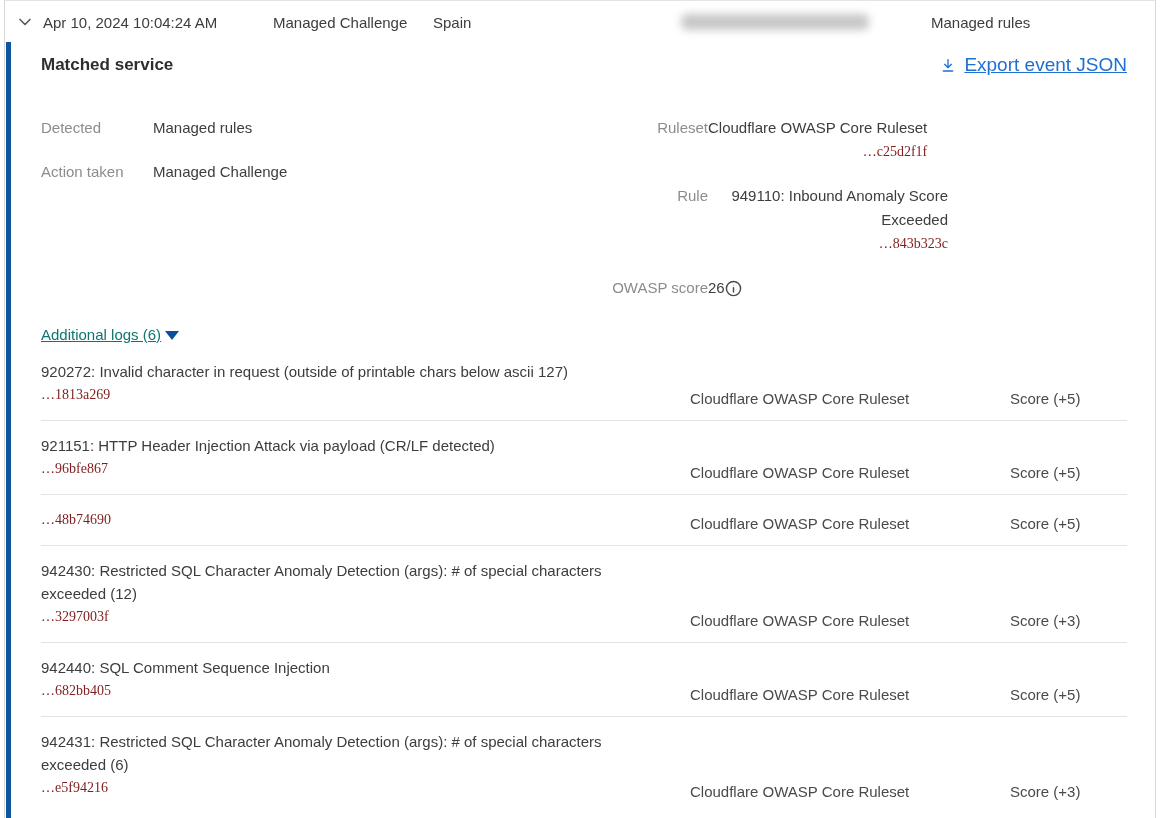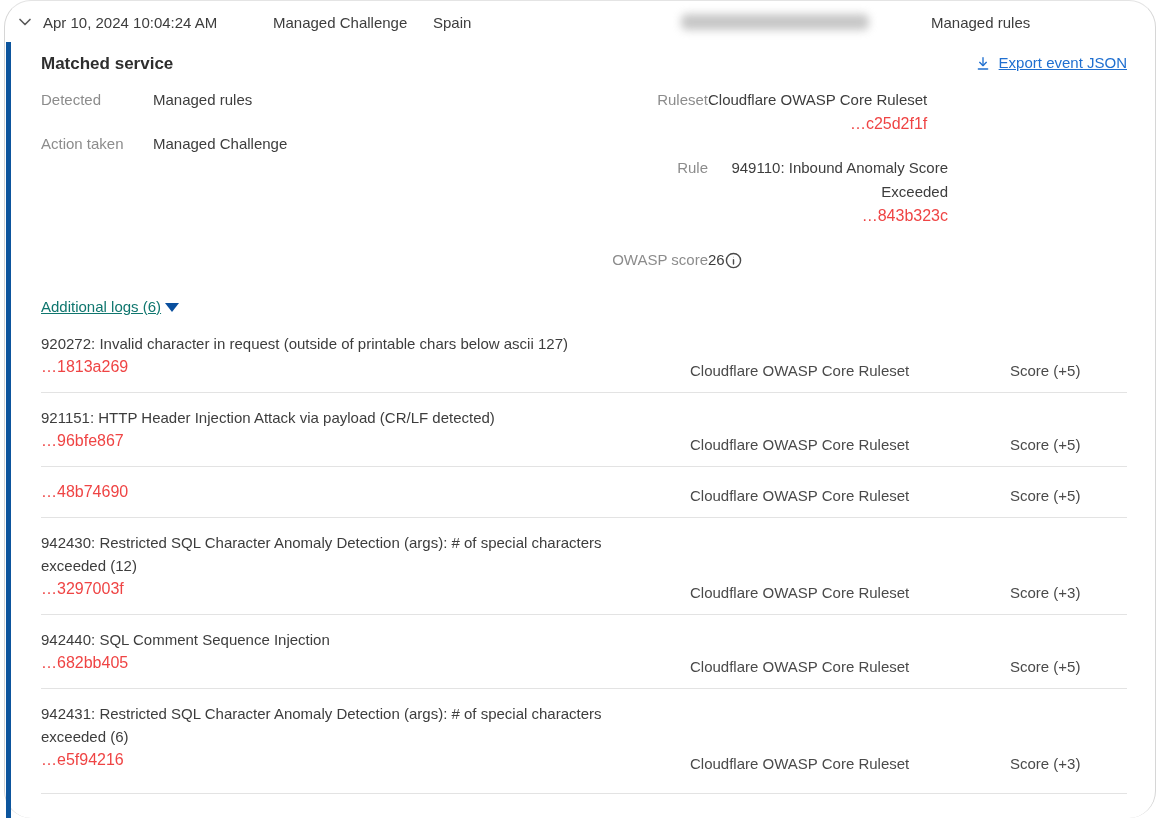--- a/index.html
+++ b/index.html
@@ -11,21 +11,20 @@
   }
   .container {
     width: 1152px;
     height: 818px;
     margin-left: 4px;
     border-left: 1px solid #d6d6d6;
     border-right: 1px solid #d6d6d6;
     border-top: 1px solid #e4e4e4;
     background: #fff;
     position: relative;
-    border-radius: 27px;
   }
   
   .event-row {
     position: relative;
     height: 41px;
     width: 100%;
   }
   .event-row .cell {
     position: absolute;
     top: 50%;
@@ -51,58 +50,58 @@
     margin-left: 1px;
     height: 777px;
     padding: 12px 28px 0 30px;
     position: relative;
     border-bottom: 1px solid #dedede;
   }
   .panel-inner { border-bottom: 1px solid #e3e3e3; padding-bottom: 8px; }
   .panel-head {
     display: flex;
     justify-content: space-between;
-    align-items: flex-start;
-    margin-bottom: 14px;
+    align-items: center;
+    margin-bottom: 40px;
   }
   .panel-title {
     font-size: 17px;
     font-weight: 700;
     color: #2e2e2e;
   }
   .export-link {
     display: flex;
     align-items: center;
     gap: 8px;
     color: #1f6fd0;
     cursor: pointer;
   }
   .export-link .link-text {
     text-decoration: underline;
-    font-size: 15px;
+    font-size: 19px;
   }
   
   .details {
     display: flex;
     align-items: flex-start;
   }
   .details-left { width: 554px; flex: 0 0 554px; }
   .details-right { flex: 1; text-align: right; }
   .field-row { display: flex; margin-bottom: 20px; }
   .field-label {
     color: #8c8c8c;
     flex: 0 0 112px;
     line-height: 24px;
   }
   .details-right .field-label { flex: 0 0 113px; }
   .field-value { line-height: 24px; color: #3d3d3d; max-width: 240px; }
   .mono-id {
-    font-family: Liberation Sans, sans-serif;
-    font-size: 16px;
-    color: #ef4444;
+    font-family: Liberation Serif, serif;
+    font-size: 14px;
+    color: #7f1d1d;
     line-height: 24px;
   }
   .owasp-row { display: flex; align-items: center; margin-bottom: 0; }
   .owasp-value { margin-right: 0; }
   .info-icon { width: 17px; height: 17px; display: inline-block; vertical-align: middle; cursor: pointer; }
   
   .logs-toggle {
     display: inline-flex;
     align-items: center;
     margin-top: 26px;

